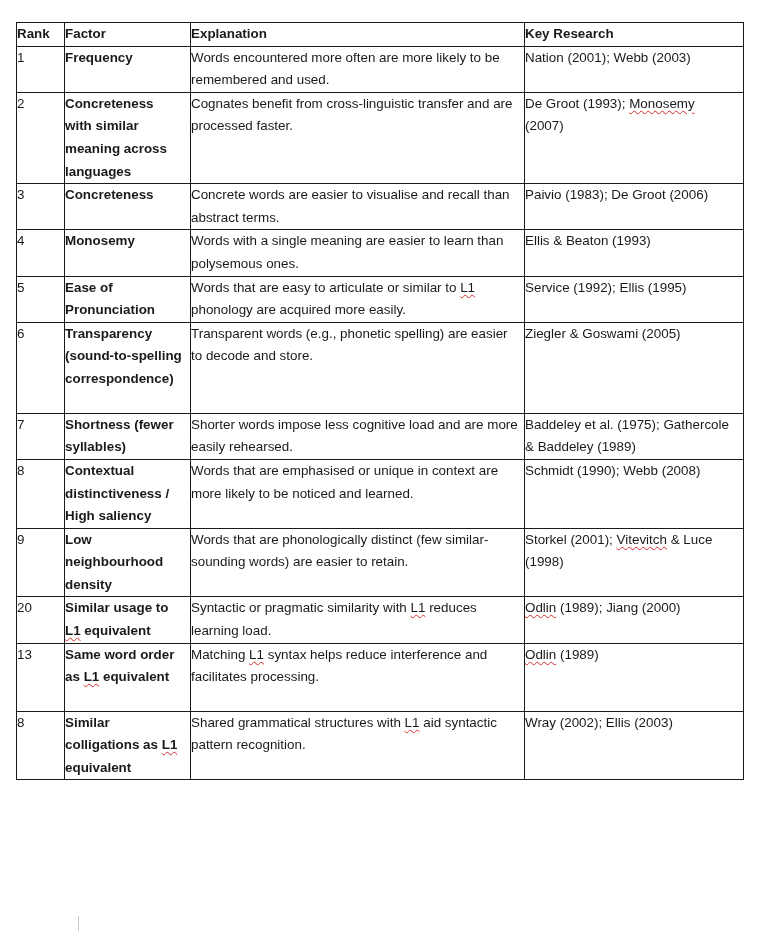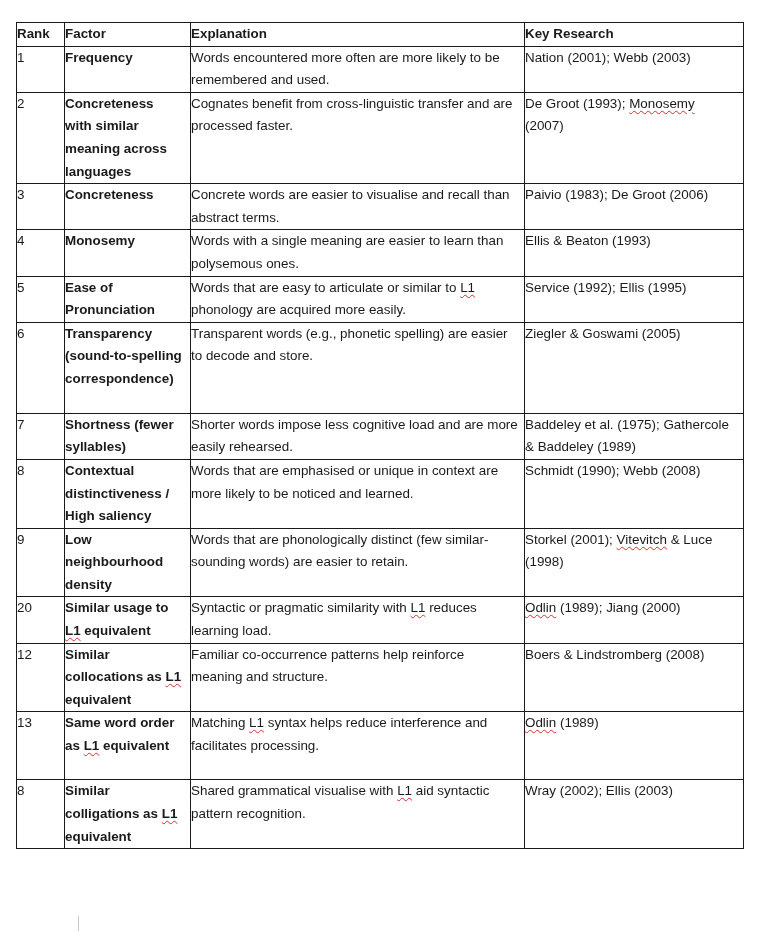--- a/index.html
+++ b/index.html
@@ -151,36 +151,30 @@
       </tr>
 
 
       <tr class="h1">
         <td>20</td>
         <td class="factor"><span>Similar usage to </span><span class="sp">L1</span><span> equivalent</span></td>
         <td><span>Syntactic or pragmatic similarity with </span><span class="sp">L1</span><span> reduces learning load.</span></td>
         <td><span class="sp">Odlin</span><span> (1989); Jiang (2000)</span></td>
       </tr>
 
-      <tr class="h3">
-        <td>12</td>
-        <td class="factor"><span>Similar collocations as </span><span class="sp">L1</span><span> equivalent</span></td>
-        <td>Familiar co-occurrence patterns help reinforce meaning and structure.</td>
-        <td>Boers &amp; Lindstromberg (2008)</td>
-      </tr>
 
       <tr class="h3">
         <td>13</td>
         <td class="factor"><span>Same word order as </span><span class="sp">L1</span><span> equivalent</span></td>
         <td><span>Matching </span><span class="sp">L1</span><span> syntax helps reduce interference and facilitates processing.</span></td>
         <td><span class="sp">Odlin</span><span> (1989)</span></td>
       </tr>
 
       <tr class="h3">
         <td>8</td>
         <td class="factor"><span>Similar colligations as </span><span class="sp">L1</span><span> equivalent</span></td>
-        <td><span>Shared grammatical visualise with </span><span class="sp">L1</span><span> aid syntactic pattern recognition.</span></td>
+        <td><span>Shared grammatical structures with </span><span class="sp">L1</span><span> aid syntactic pattern recognition.</span></td>
         <td>Wray (2002); Ellis (2003)</td>
       </tr>
     </tbody>
   </table>
   <div class="margin-guide"></div>
 </div>
 
 </body></html>

